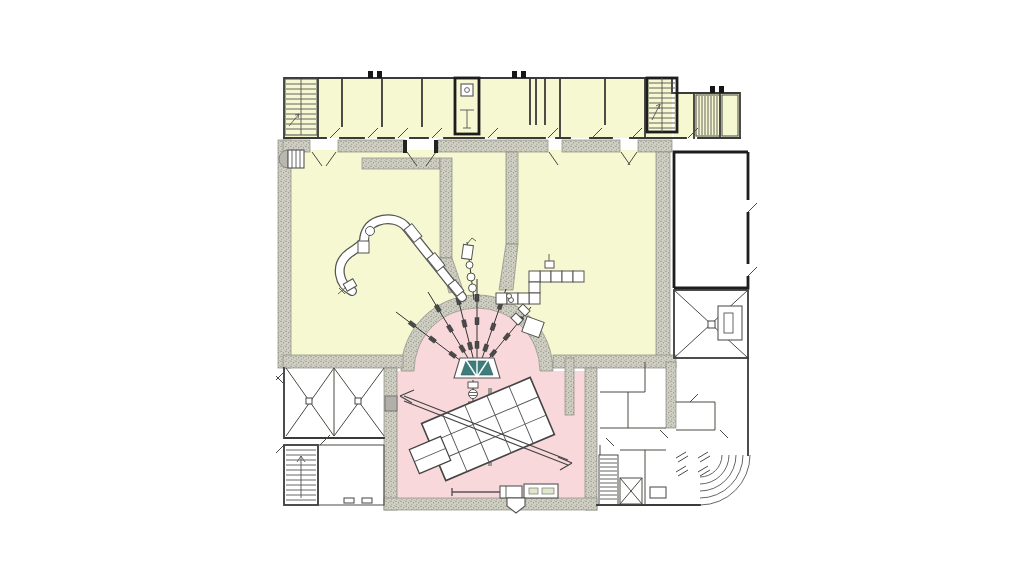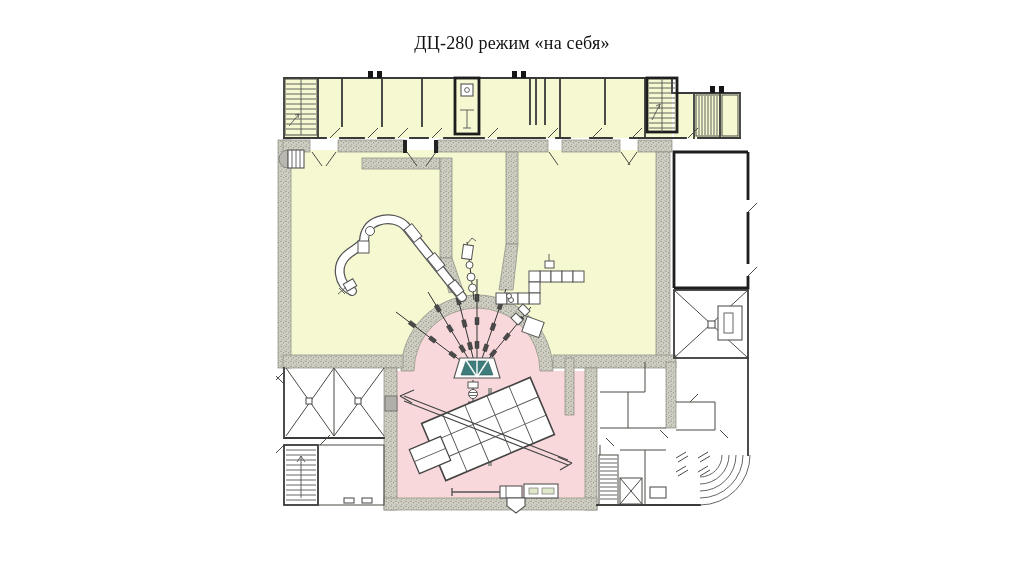--- a/index.html
+++ b/index.html
@@ -22,21 +22,20 @@
   .eq{stroke:#555;stroke-width:1;fill:#fff;}
   .thin{stroke:#555;stroke-width:.9;fill:none;}
   .beam{stroke:#333;stroke-width:1;fill:none;}
   .lens{fill:#4a4a4a;stroke:#222;stroke-width:.4;}
   .teal{fill:var(--magnet_teal);}
 </style>
 </head>
 <body>
 
 <div class="page">
-  <div class="slide-title">ДЦ-280 режим «на себя»</div>
 
   <svg width="1024" height="574" viewBox="0 0 1024 574">
     <defs>
       <pattern id="stip" patternUnits="userSpaceOnUse" width="5" height="5">
         <rect width="5" height="5" style="fill:var(--wall_base)"></rect>
         <circle cx="1" cy="1.2" r="0.55" style="fill:var(--wall_dot)"></circle>
         <circle cx="3.6" cy="2.8" r="0.5" style="fill:var(--wall_dot)"></circle>
         <circle cx="1.8" cy="4.2" r="0.45" style="fill:var(--wall_dot)"></circle>
         <circle cx="4.3" cy="0.6" r="0.4" fill="#8a8a80"></circle>
       </pattern>

